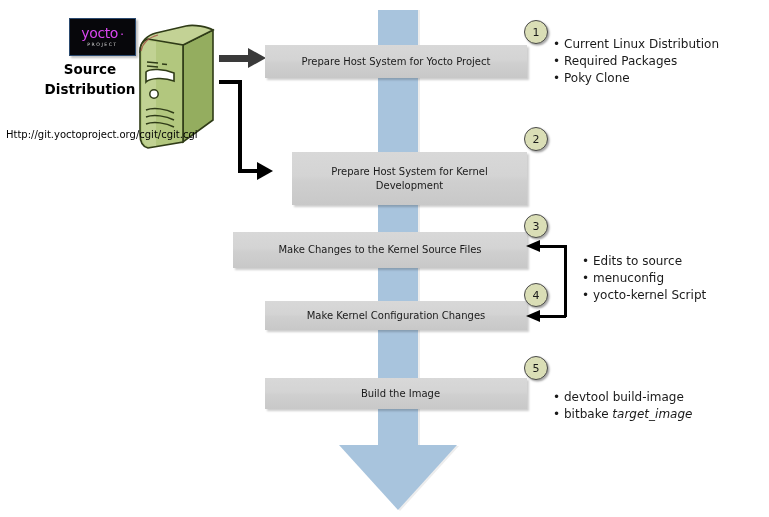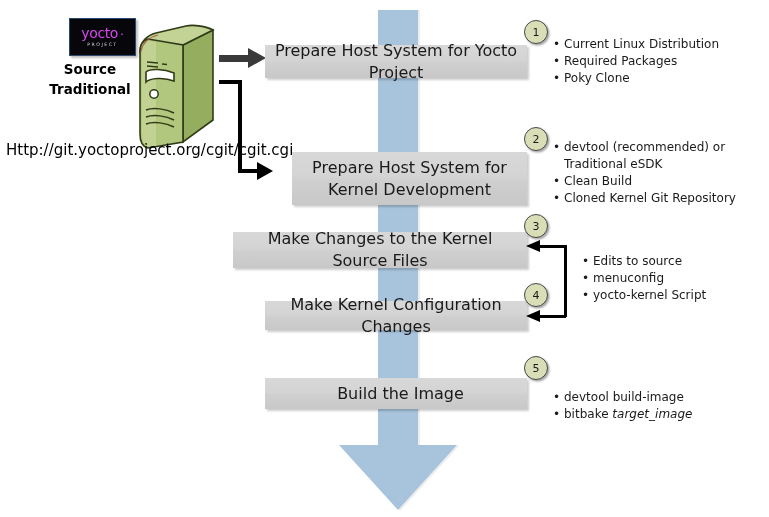--- a/index.html
+++ b/index.html
@@ -39,21 +39,21 @@
     border-top: 65px solid #a8c4dd;
     filter: drop-shadow(2px 1px 0 rgba(0,0,0,0.07));
   }
 
   
   .pbox {
     position: absolute;
     background: linear-gradient(to bottom, #d8d8d8 0%, #d4d4d4 45%, #cfcfcf 55%, #c8c8c8 100%);
     box-shadow: 2px 2px 2px rgba(0,0,0,0.20);
     color: #1a1a1a;
-    font-size: 16px;
+    font-size: 10px;
     display: flex;
     align-items: center;
     justify-content: center;
     text-align: center;
     line-height: 1.35;
     box-sizing: border-box;
     padding: 0 6px;
   }
 
   #box1 { left: 265px; top: 45px;  width: 262px; height: 33px; }
@@ -106,22 +106,22 @@
     width: 112px;
     text-align: center;
     font-size: 13.5px;
     font-weight: bold;
     color: #000;
     line-height: 1.45;
   }
   .url-label {
     position: absolute;
     left: 6px;
-    top: 141px;
-    font-size: 15px;
+    top: 129px;
+    font-size: 10px;
     color: #000;
     white-space: nowrap;
   }
 
   
   .server {
     position: absolute;
     left: 134px;
     top: 24px;
     width: 84px;
@@ -226,21 +226,21 @@
 
   <div class="logo">
     <div class="logo-word">
       <span>yocto</span><span class="dot">·</span>
     </div>
     <div class="logo-sub">PROJECT</div>
   </div>
 
   <div class="src-label">
     <div>Source</div>
-    <div>Traditional</div>
+    <div>Distribution</div>
   </div>
 
   <div class="server">
     <svg width="84" height="128" viewBox="0 0 84 128" xmlns="http://www.w3.org/2000/svg">
 
       <path d="M49 21 L79 6 L79 96 L49 118 Z" fill="#94ad5f" stroke="#2f3b17" stroke-width="1.6"></path>
 
       <path d="M6 28 C6 17 14 11 22 9 L52 2 C60 0 74 3 79 6 L49 21 Z" fill="#c3d295" stroke="#2f3b17" stroke-width="1.6"></path>
 
       <path d="M6 28 C6 20 10 16 14 15 L49 21 L49 118 L14 124 C9 123 6 118 6 110 Z" fill="#b2c77e" stroke="#2f3b17" stroke-width="1.6"></path>
@@ -292,27 +292,20 @@
   <div class="step" id="step5">5</div>
 
   <div class="blist" id="list1">
     <ul>
       <li>Current Linux Distribution</li>
       <li>Required Packages</li>
       <li>Poky Clone</li>
     </ul>
   </div>
 
-  <div class="blist" id="list2">
-    <ul>
-      <li>devtool (recommended) or Traditional eSDK</li>
-      <li>Clean Build</li>
-      <li>Cloned Kernel Git Repository</li>
-    </ul>
-  </div>
 
   <div class="blist" id="list3">
     <ul>
       <li>Edits to source</li>
       <li>menuconfig</li>
       <li>yocto-kernel Script</li>
     </ul>
   </div>
 
   <div class="blist" id="list5">

